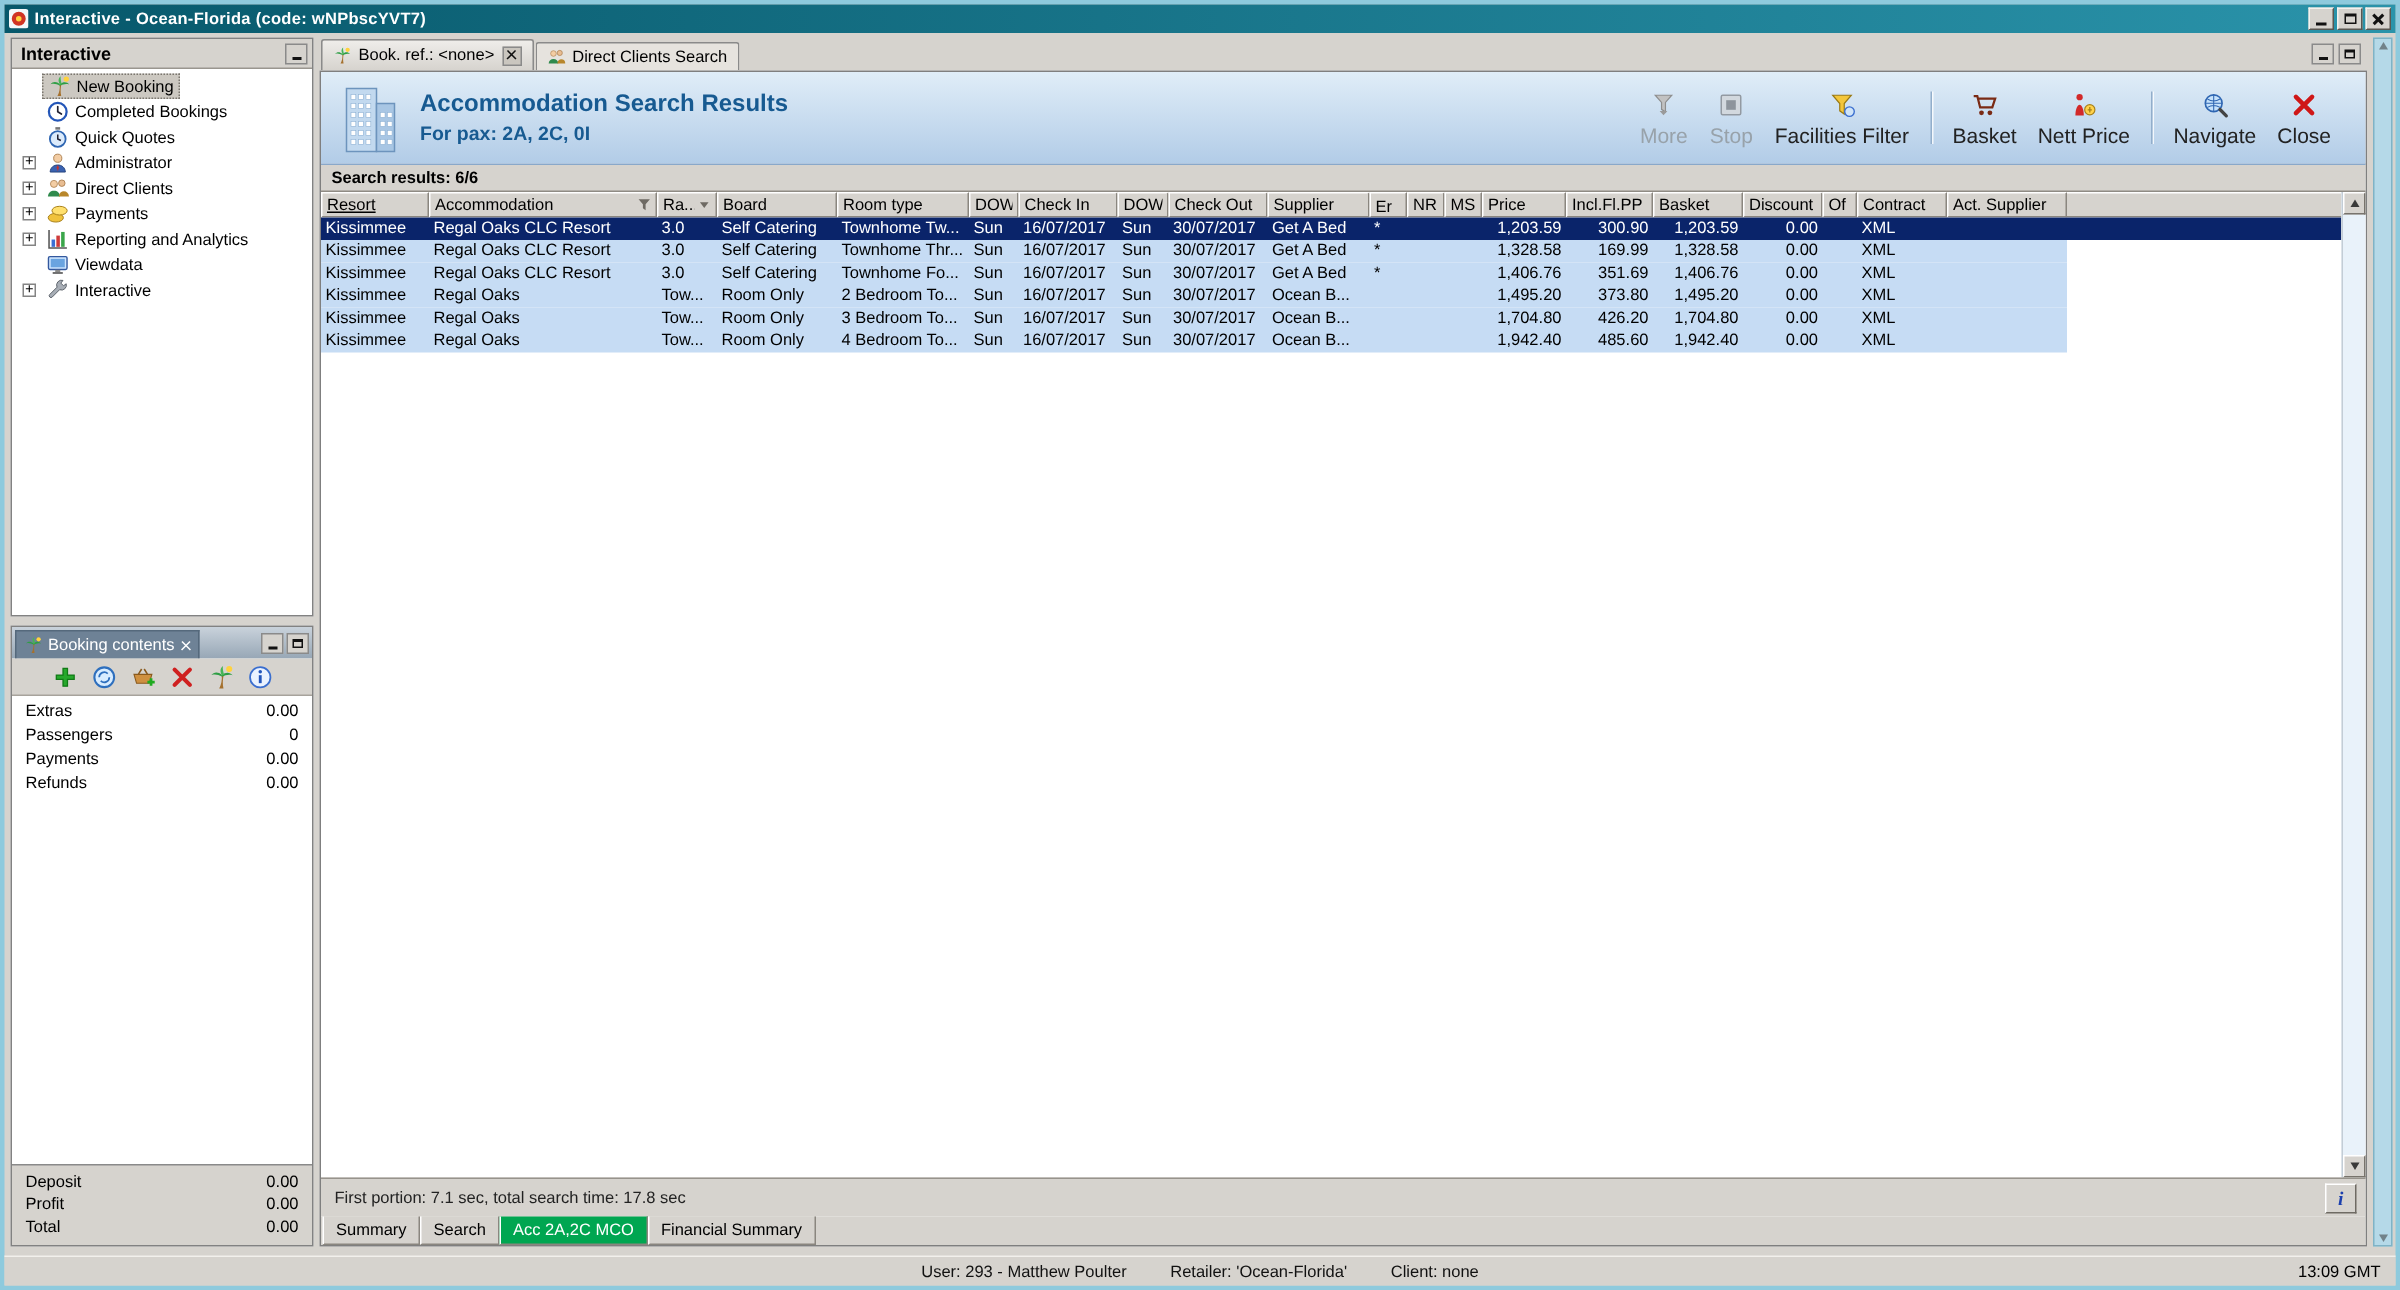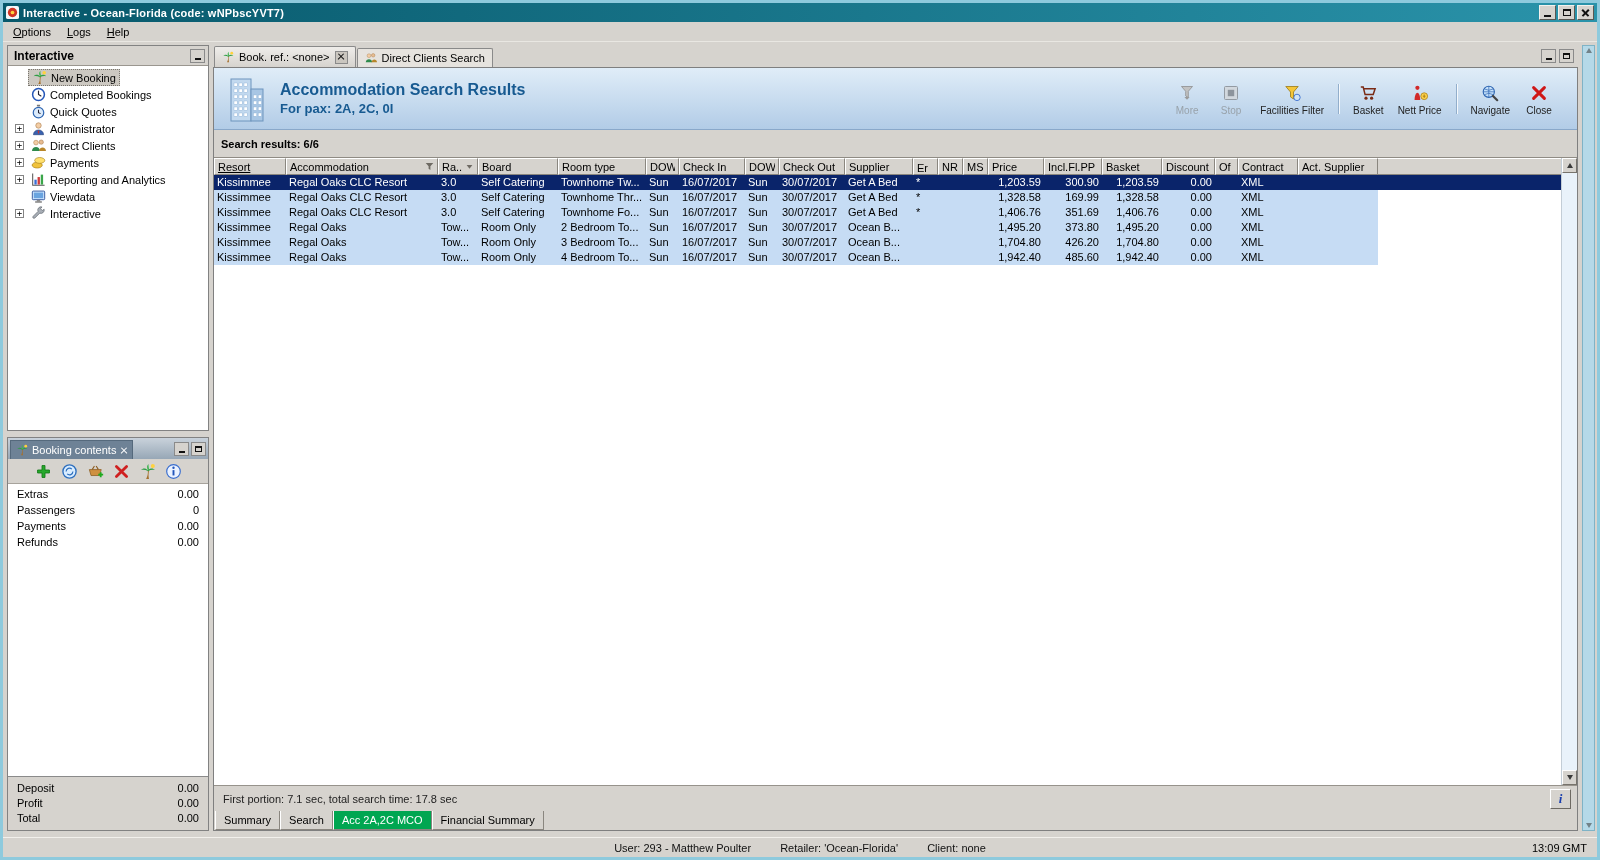--- a/index.html
+++ b/index.html
@@ -60,24 +60,24 @@
 .tabs-row-btns{margin-left:auto;display:flex;gap:3px;margin-bottom:4px;padding-right:3px}
 .main-panel{flex:1;border:1px solid #7f7f7f;background:#fff;display:flex;flex-direction:column;min-height:0}
 .results-header{height:62px;flex:none;background:linear-gradient(#e0edf8,#b2cce7);border-bottom:1px solid #89a8ca;display:flex;align-items:center;padding:0 12px 0 14px;gap:14px}
 .building{width:38px;height:48px}
 .header-titles{flex:1;display:flex;flex-direction:column;gap:2px}
 .header-title{font-size:16px;font-weight:bold;color:#175a91}
 .header-subtitle{font-size:13px;font-weight:bold;color:#175a91}
 .header-toolbar{display:flex;align-items:stretch;gap:4px;margin-right:6px}
 .tool-btn{display:flex;flex-direction:column;align-items:center;gap:3px;padding:4px 5px 2px;min-width:40px}
 .tool-ic{width:18px;height:18px;display:block}
-.tool-label{font-size:10px;white-space:nowrap;color:#222}
+.tool-label{font-size:14px;white-space:nowrap;color:#222}
 .tool-btn.disabled .tool-label{color:#98a2aa}
 .tool-sep{width:1px;background:#92aecb;box-shadow:1px 0 0 rgba(255,255,255,.8);margin:4px 5px}
-.results-bar{height:28px;flex:none;background:#d6d3ce;border-bottom:1px solid #8f8b84;display:flex;align-items:center;padding:0 7px;font-weight:bold}
+.results-bar{height:18px;flex:none;background:#d6d3ce;border-bottom:1px solid #8f8b84;display:flex;align-items:center;padding:0 7px;font-weight:bold}
 .content-area{flex:1;display:flex;min-height:0;background:#fff}
 .grid-region{flex:1;display:flex;flex-direction:column;min-width:0;overflow:hidden}
 .grid-header{height:17px;flex:none;display:flex;background:#d6d3ce}
 .gh-cell{flex:none;display:flex;align-items:center;padding:0 3px;border-top:1px solid #fff;border-left:1px solid #fff;border-right:1px solid #8a867f;border-bottom:1px solid #8a867f;overflow:hidden;white-space:nowrap;gap:2px}
 .gh-label{flex:1;overflow:hidden}
 .gh-adorn{width:9px;height:9px;flex:none}
 .gh-fill{flex:1;border-top:1px solid #fff;border-bottom:1px solid #8a867f}
 .grid-body{flex:1;background:#fff}
 .grid-row{height:15px;display:flex;background:#fff}
 .row-cells{display:flex;background:#c6dcf4}
@@ -118,25 +118,20 @@
         <span class="glyph-min"></span>
       </span>
     <span class="win-btn">
         <span class="glyph-max"></span>
       </span>
     <span class="win-btn">
         <span class="x-glyph"></span>
       </span>
   </div>
 
-  <div class="menubar">
-      <div class="menu-item"><u>O</u>ptions</div>
-      <div class="menu-item"><u>L</u>ogs</div>
-      <div class="menu-item"><u>H</u>elp</div>
-    </div>
 
   <div class="app">
     <div class="left-col">
       <div class="panel-interactive">
         <div class="pi-header">
           <span class="pi-title">Interactive</span>
           <span class="mini-btn">
               <span class="glyph-min small"></span>
             </span>
         </div>

